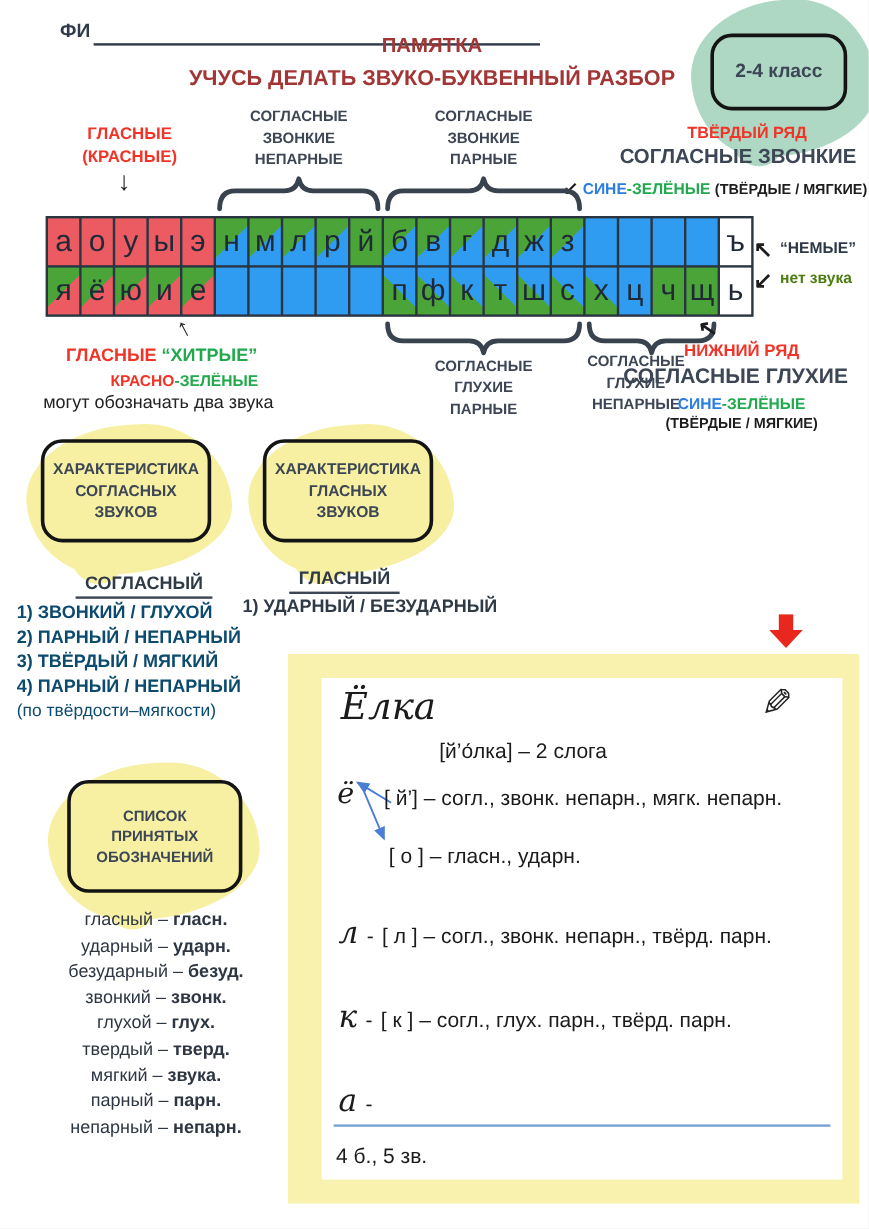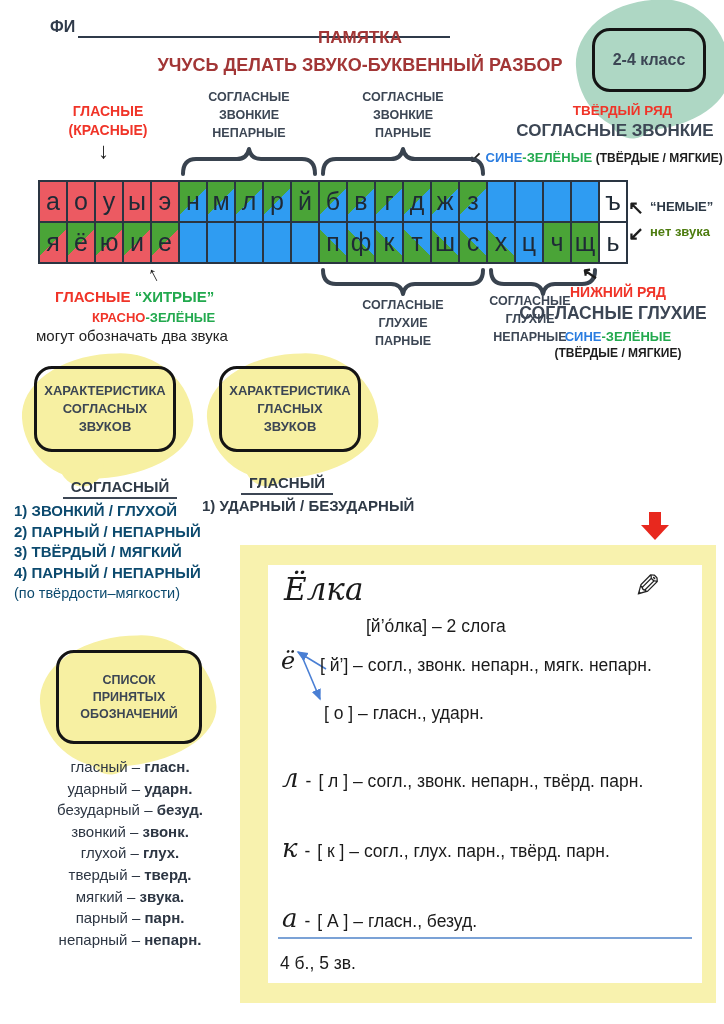--- a/index.html
+++ b/index.html
@@ -276,21 +276,20 @@
         <span>[ л ] – согл., звонк. непарн., твёрд. парн.</span>
       </div>
       <div class="ex-line flexline" style="left:14px;top:268px;">
         <span class="cursive">к</span>
         <span class="sep">-</span>
         <span>[ к ] – согл., глух. парн., твёрд. парн.</span>
       </div>
       <div class="ex-line flexline" style="left:14px;top:338px;">
         <span class="cursive">а</span>
         <span class="sep">-</span>
-        <span>[ А ] – гласн., безуд.</span>
       </div>
 
       <div class="abs" style="left:10px;top:372px;width:414px;border-top:2px solid #7ba2d6;"></div>
       <div class="ex-line" style="left:12px;top:388px;">4 б., 5 зв.</div>
     </div>
   </div>
 
 </div>
 
 </body></html>

